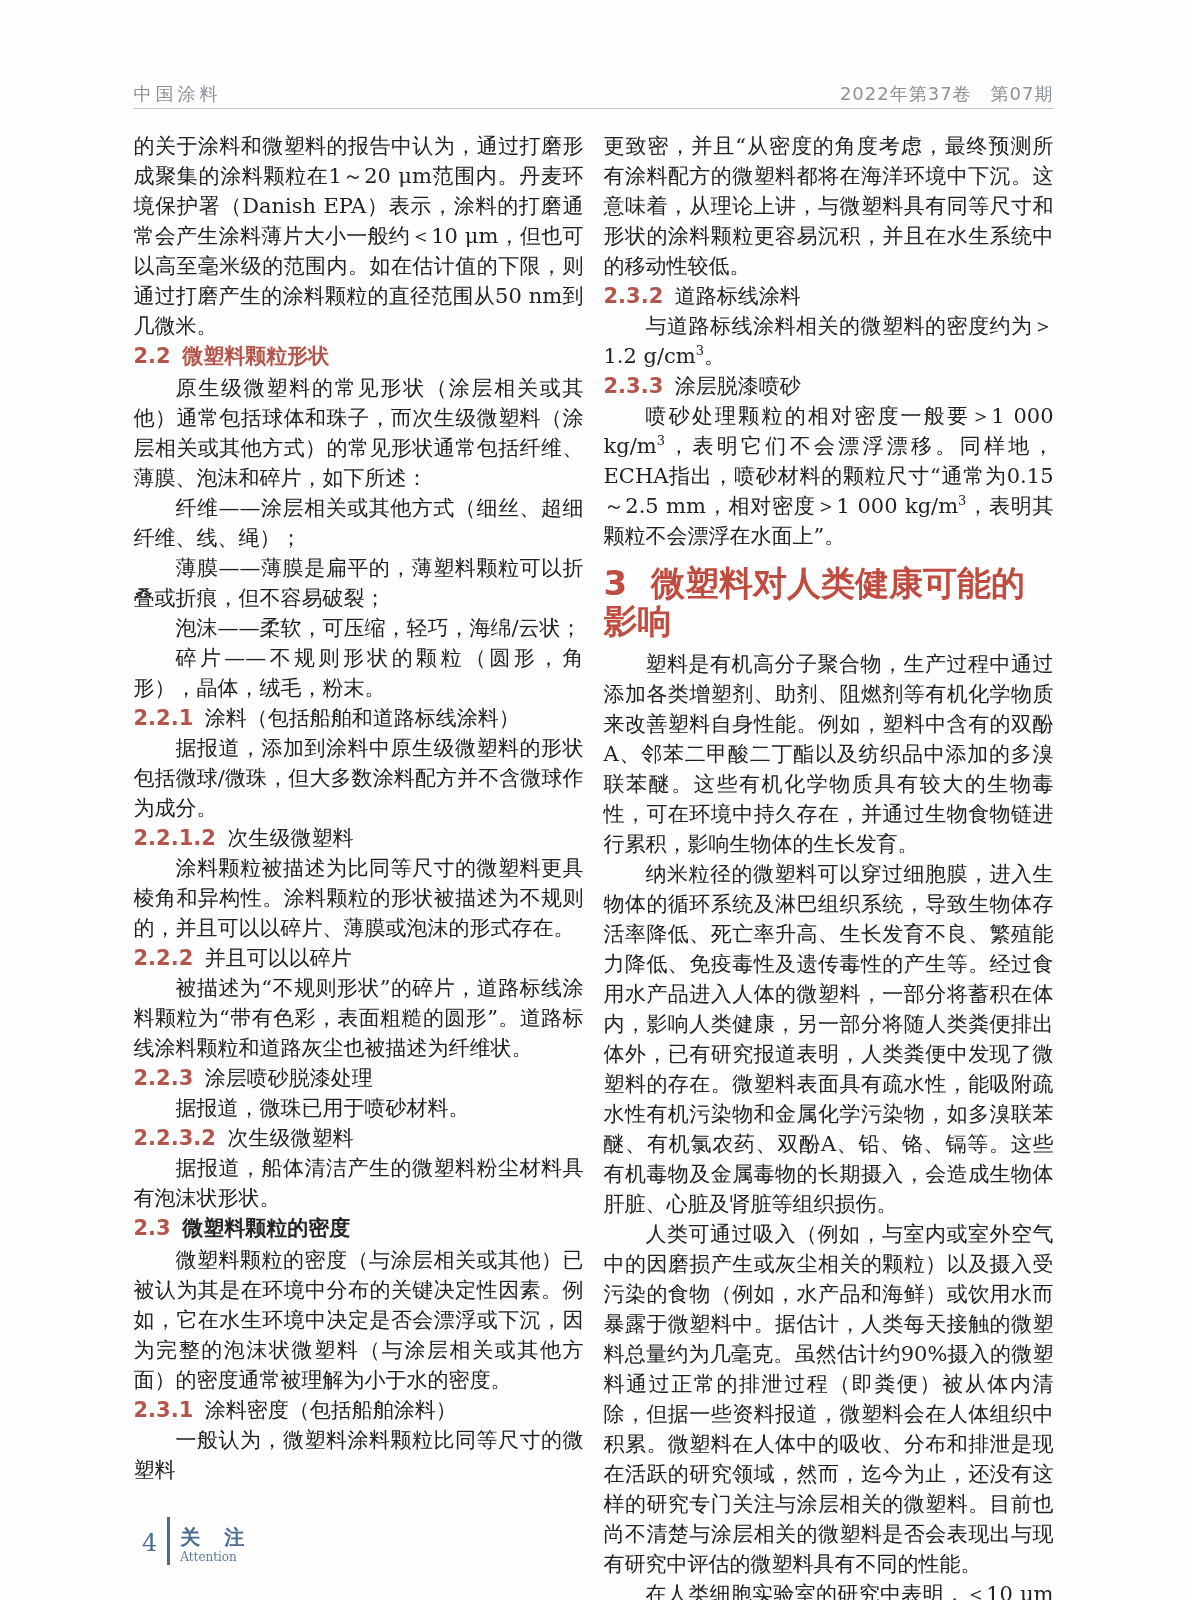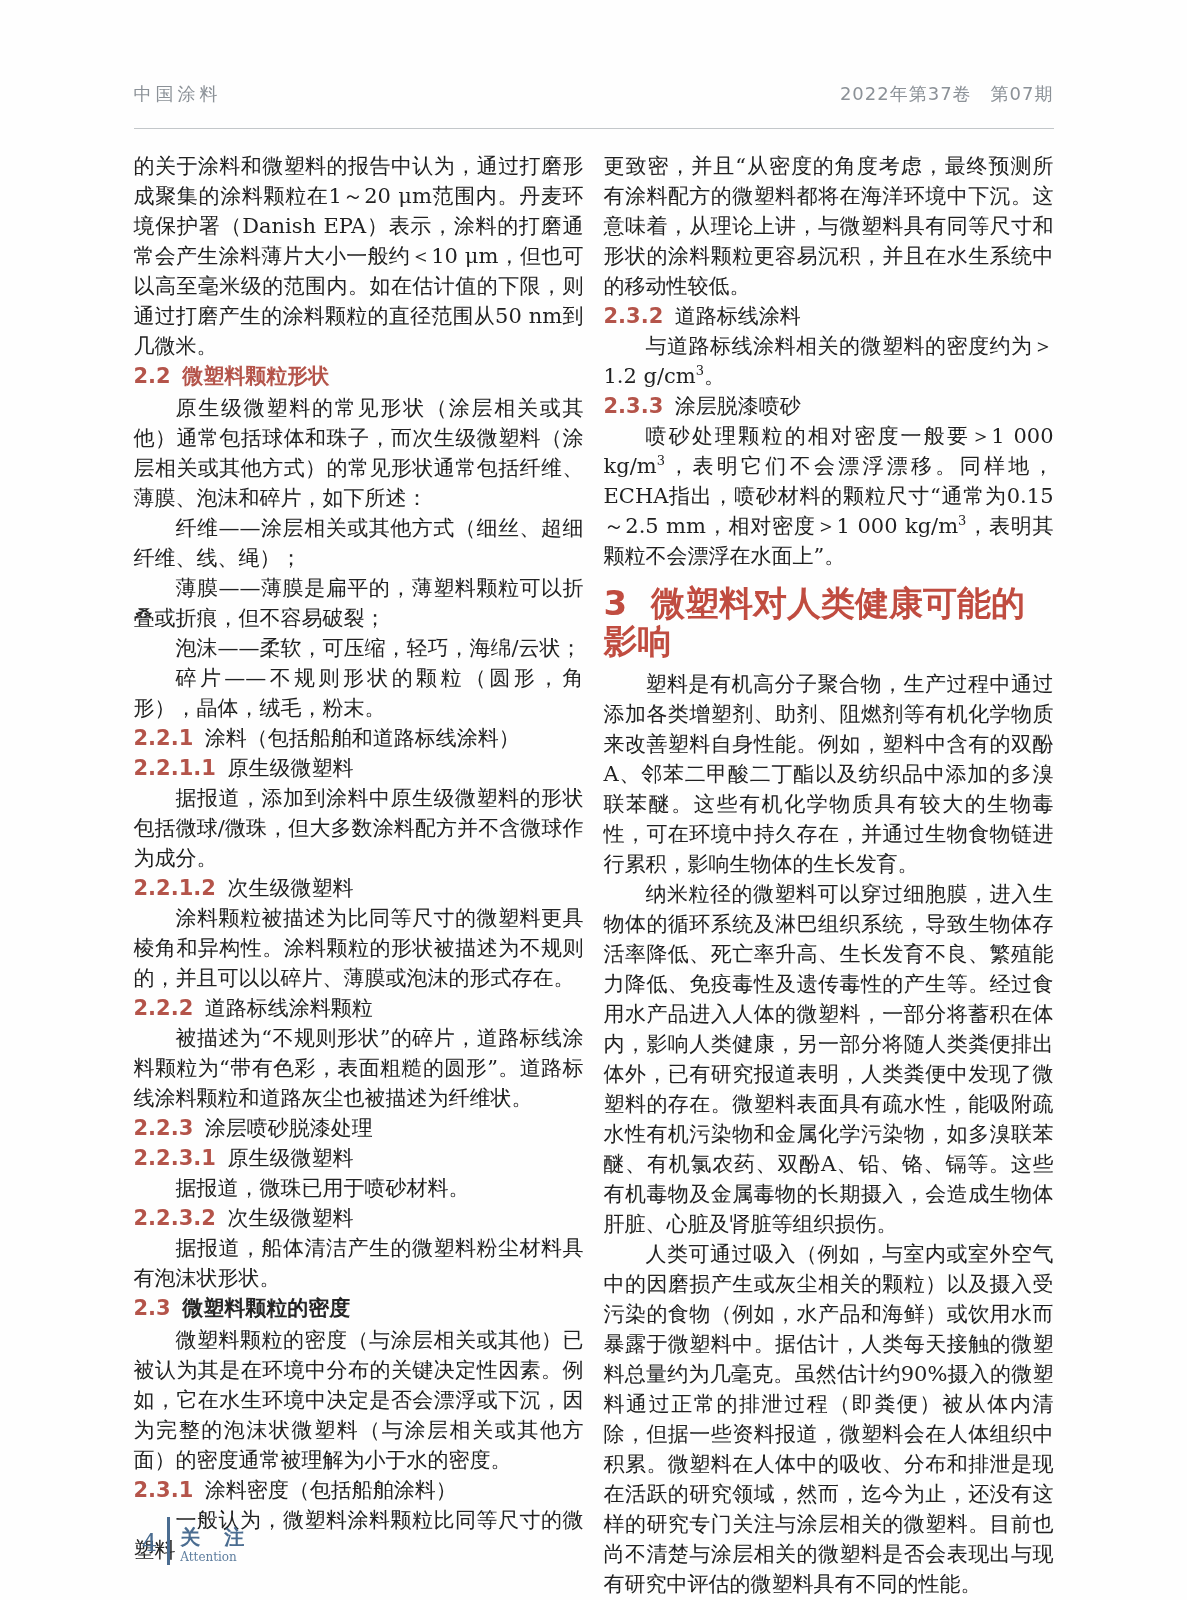--- a/index.html
+++ b/index.html
@@ -11,21 +11,21 @@
     overflow:hidden;
     font-family:"DejaVu Serif","Liberation Serif",serif;
     color:#212121;
   }
   .inner{width:920px;margin:0 auto;padding-top:82px;}
   
   .pg-header{
     display:flex;justify-content:space-between;align-items:flex-end;
     font-family:"DejaVu Sans","Liberation Sans",sans-serif;
     font-size:18px;color:#8b9197;
-    padding-bottom:22px;border-bottom:1px solid #c3c7ca;
+    padding-bottom:2px;border-bottom:1px solid #c3c7ca;
   }
   .pg-header .journal{letter-spacing:4px;}
   .pg-header .issue{letter-spacing:1px;}
   
   .columns{display:flex;gap:20px;margin-top:22px;}
   .col{width:450px;font-size:21px;line-height:30px;text-align:justify;}
   .para{margin:0;}
   .para.indent{text-indent:2em;}
   sup{font-size:0.62em;line-height:0;vertical-align:super;}
   
@@ -66,28 +66,26 @@
     <div class="columns">
       <div class="col" id="col-left">
           <p class="para"><span>的关于涂料和微塑料的报告中认为，通过打磨形成聚集的涂料颗粒在1～20 μm范围内。丹麦环境保护署（Danish EPA）表示，涂料的打磨通常会产生涂料薄片大小一般约＜10 μm，但也可以高至毫米级的范围内。如在估计值的下限，则通过打磨产生的涂料颗粒的直径范围从50 nm到几微米。</span></p>
           <div class="h2"><span class="num">2.2</span><span class="title red">微塑料颗粒形状</span></div>
           <p class="para indent"><span>原生级微塑料的常见形状（涂层相关或其他）通常包括球体和珠子，而次生级微塑料（涂层相关或其他方式）的常见形状通常包括纤维、薄膜、泡沫和碎片，如下所述：</span></p>
           <p class="para indent"><span>纤维——涂层相关或其他方式（细丝、超细纤维、线、绳）；</span></p>
           <p class="para indent"><span>薄膜——薄膜是扁平的，薄塑料颗粒可以折叠或折痕，但不容易破裂；</span></p>
           <p class="para indent"><span>泡沫——柔软，可压缩，轻巧，海绵/云状；</span></p>
           <p class="para indent"><span>碎片——不规则形状的颗粒（圆形，角形），晶体，绒毛，粉末。</span></p>
           <div class="h3"><span class="num">2.2.1</span><span class="title">涂料（包括船舶和道路标线涂料）</span></div>
-          <div class="h3"><span class="num">2.2.1.1</span><span class="title">原生级微塑料</span></div>
           <p class="para indent"><span>据报道，添加到涂料中原生级微塑料的形状包括微球/微珠，但大多数涂料配方并不含微球作为成分。</span></p>
           <div class="h3"><span class="num">2.2.1.2</span><span class="title">次生级微塑料</span></div>
           <p class="para indent"><span>涂料颗粒被描述为比同等尺寸的微塑料更具棱角和异构性。涂料颗粒的形状被描述为不规则的，并且可以以碎片、薄膜或泡沫的形式存在。</span></p>
-          <div class="h3"><span class="num">2.2.2</span><span class="title">道路标线涂料颗粒</span></div>
+          <div class="h3"><span class="num">2.2.2</span><span class="title">并且可以以碎片</span></div>
           <p class="para indent"><span>被描述为“不规则形状”的碎片，道路标线涂料颗粒为“带有色彩，表面粗糙的圆形”。道路标线涂料颗粒和道路灰尘也被描述为纤维状。</span></p>
           <div class="h3"><span class="num">2.2.3</span><span class="title">涂层喷砂脱漆处理</span></div>
-          <div class="h3"><span class="num">2.2.3.1</span><span class="title">原生级微塑料</span></div>
           <p class="para indent"><span>据报道，微珠已用于喷砂材料。</span></p>
           <div class="h3"><span class="num">2.2.3.2</span><span class="title">次生级微塑料</span></div>
           <p class="para indent"><span>据报道，船体清洁产生的微塑料粉尘材料具有泡沫状形状。</span></p>
           <div class="h2"><span class="num">2.3</span><span class="title">微塑料颗粒的密度</span></div>
           <p class="para indent"><span>微塑料颗粒的密度（与涂层相关或其他）已被认为其是在环境中分布的关键决定性因素。例如，它在水生环境中决定是否会漂浮或下沉，因为完整的泡沫状微塑料（与涂层相关或其他方面）的密度通常被理解为小于水的密度。</span></p>
           <div class="h3"><span class="num">2.3.1</span><span class="title">涂料密度（包括船舶涂料）</span></div>
           <p class="para indent"><span>一般认为，微塑料涂料颗粒比同等尺寸的微塑料</span></p>
         </div>
       <div class="col" id="col-right">
           <p class="para"><span>更致密，并且“从密度的角度考虑，最终预测所有涂料配方的微塑料都将在海洋环境中下沉。这意味着，从理论上讲，与微塑料具有同等尺寸和形状的涂料颗粒更容易沉积，并且在水生系统中的移动性较低。</span></p>

